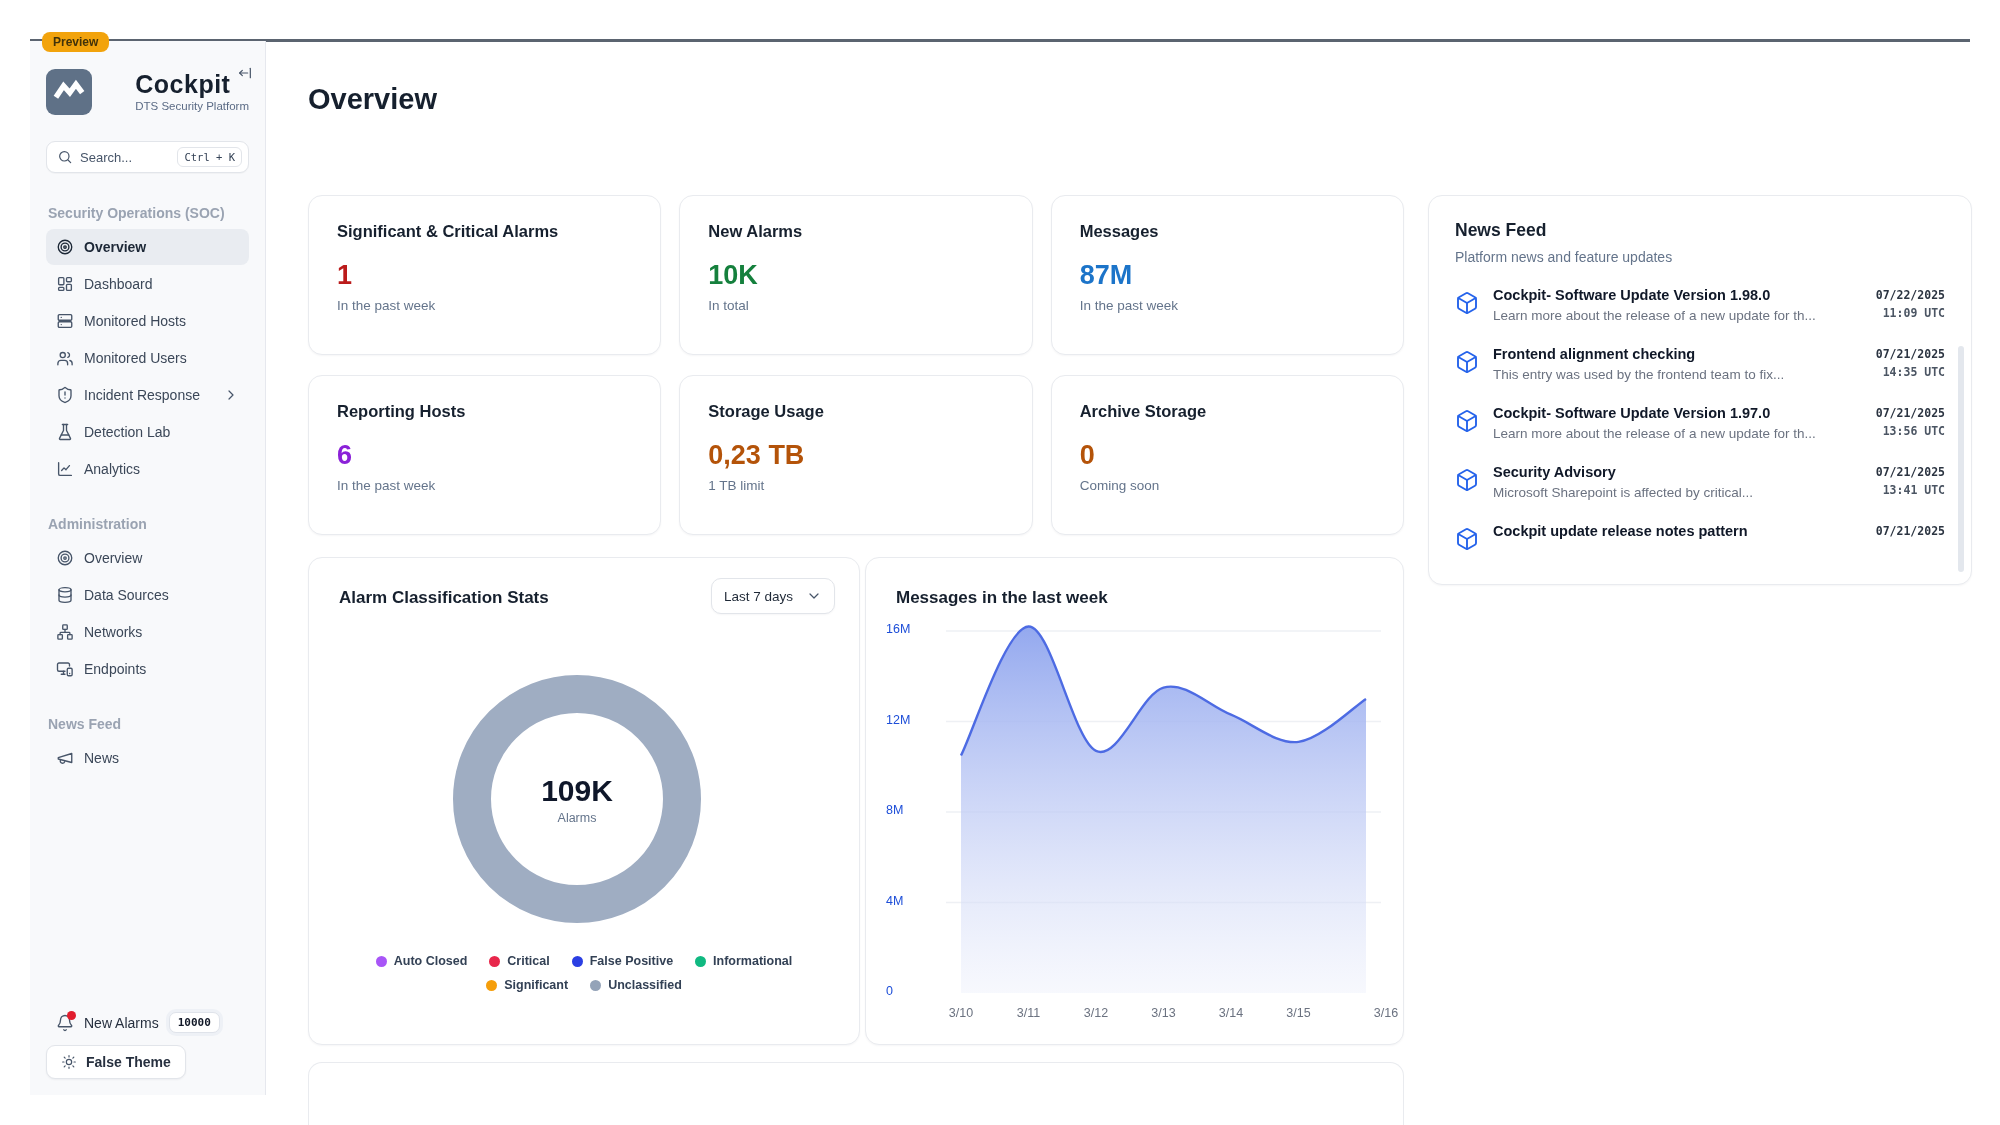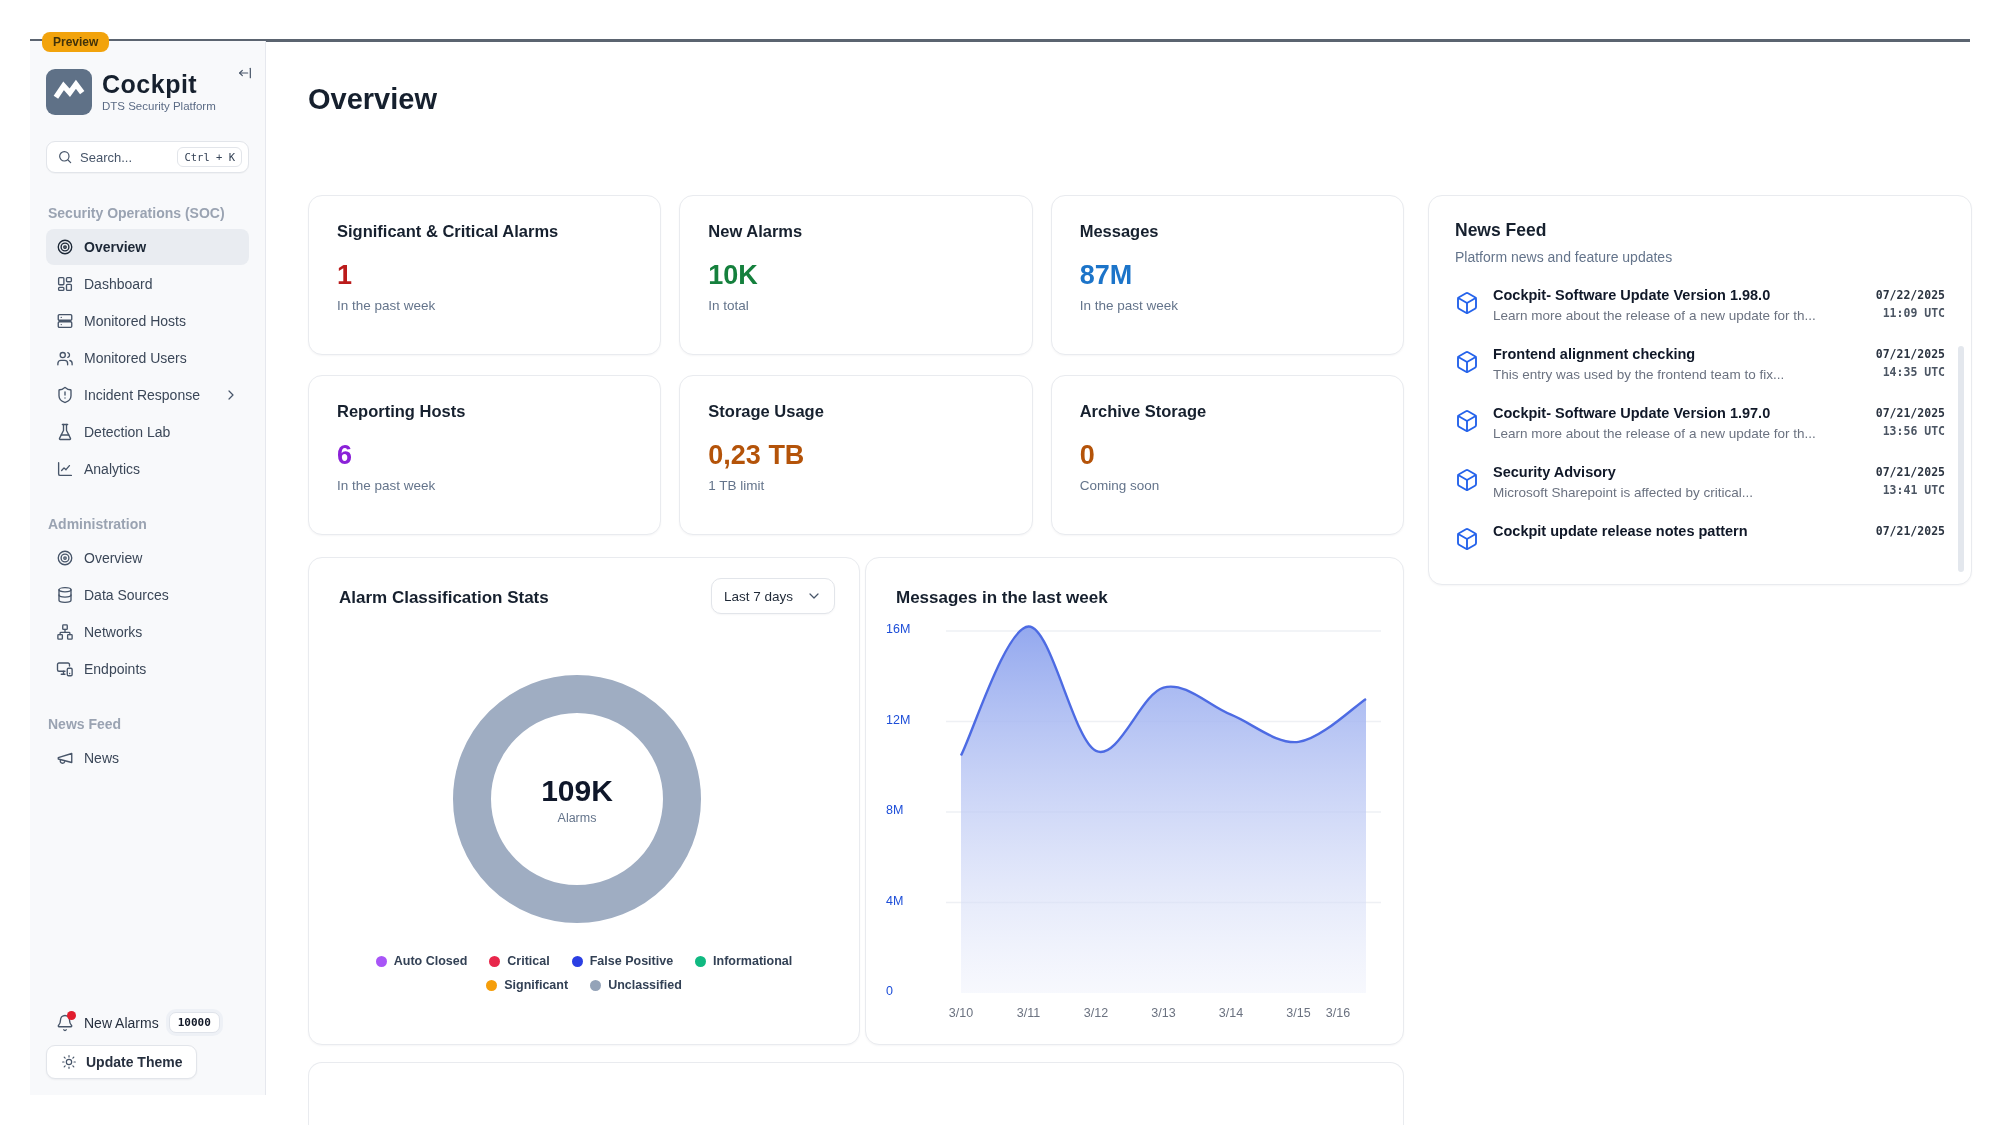--- a/index.html
+++ b/index.html
@@ -16,21 +16,21 @@
   .sidebar {
     position:absolute; left:30px; top:41px; width:236px; height:1054px;
     background:#f8f9fb; border-right:1px solid #e6e8ee;
     display:flex; flex-direction:column; padding:14px 16px 16px;
   }
   .preview-badge {
     position:absolute; left:42px; top:32px; z-index:5;
     background:#f2a30c; color:#42330a; font-size:12px; font-weight:700;
     padding:3px 11px; border-radius:8px;
   }
-  .brand { position:relative; display:flex; align-items:center; gap:10px; margin-top:14px; }
+  .brand { position:relative; display:flex; align-items:center; gap:10px; margin-top:14px;justify-content:space-between; }
   .brand-tile { width:46px; height:46px; border-radius:9px; background:#5f7187; display:flex; align-items:center; justify-content:center; flex:0 0 auto; }
   .brand-name { font-size:25px; font-weight:800; letter-spacing:.5px; color:#16202e; line-height:1; }
   .brand-sub { font-size:11.5px; color:#5b6b85; margin-top:3px; }
   .collapse-btn { position:absolute; right:-4px; top:-4px; color:#6b7280; cursor:pointer; }
 
   .search-box {
     margin-top:26px; height:32px; background:#fff; border:1px solid #e2e5ea; border-radius:9px;
     display:flex; align-items:center; gap:7px; padding:0 6px 0 10px; box-shadow:0 1px 1px rgba(16,24,40,.03);
   }
   .search-box input { border:0; outline:0; flex:1; min-width:0; font-size:13px; color:#334155; background:transparent; font-family:inherit; }
@@ -294,21 +294,21 @@
           <circle cx="12" cy="12" r="4"></circle>
           <path d="M12 2.5v2"></path>
           <path d="M12 19.5v2"></path>
           <path d="M4.8 4.8l1.4 1.4"></path>
           <path d="M17.8 17.8l1.4 1.4"></path>
           <path d="M2.5 12h2"></path>
           <path d="M19.5 12h2"></path>
           <path d="M4.8 19.2l1.4-1.4"></path>
           <path d="M17.8 6.2l1.4-1.4"></path>
         </svg>
-      <span>Update Theme</span>
+      <span>False Theme</span>
     </button>
   </div>
 </aside>
 
 <main class="main">
   <h1 class="page-title">Overview</h1>
 
   <div class="stats-grid">
     <div class="card stat-card">
       <div class="stat-title">Significant &amp; Critical Alarms</div>
@@ -496,18 +496,18 @@
         <span class="y-tick" style="left: 20px; top: 335.5px;">4M</span>
         <span class="y-tick" style="left: 20px; top: 426px;">0</span>
       </div>
     <div id="x-ticks">
         <span class="x-tick" style="left: 65px;">3/10</span>
         <span class="x-tick" style="left: 132.5px;">3/11</span>
         <span class="x-tick" style="left: 200px;">3/12</span>
         <span class="x-tick" style="left: 267.5px;">3/13</span>
         <span class="x-tick" style="left: 335px;">3/14</span>
         <span class="x-tick" style="left: 402.5px;">3/15</span>
-        <span class="x-tick" style="left: 442px;">3/16</span>
+        <span class="x-tick" style="left: 490px;">3/16</span>
       </div>
   </section>
 
   <section class="card partial-card"></section>
 </main>
 
 </body></html>

